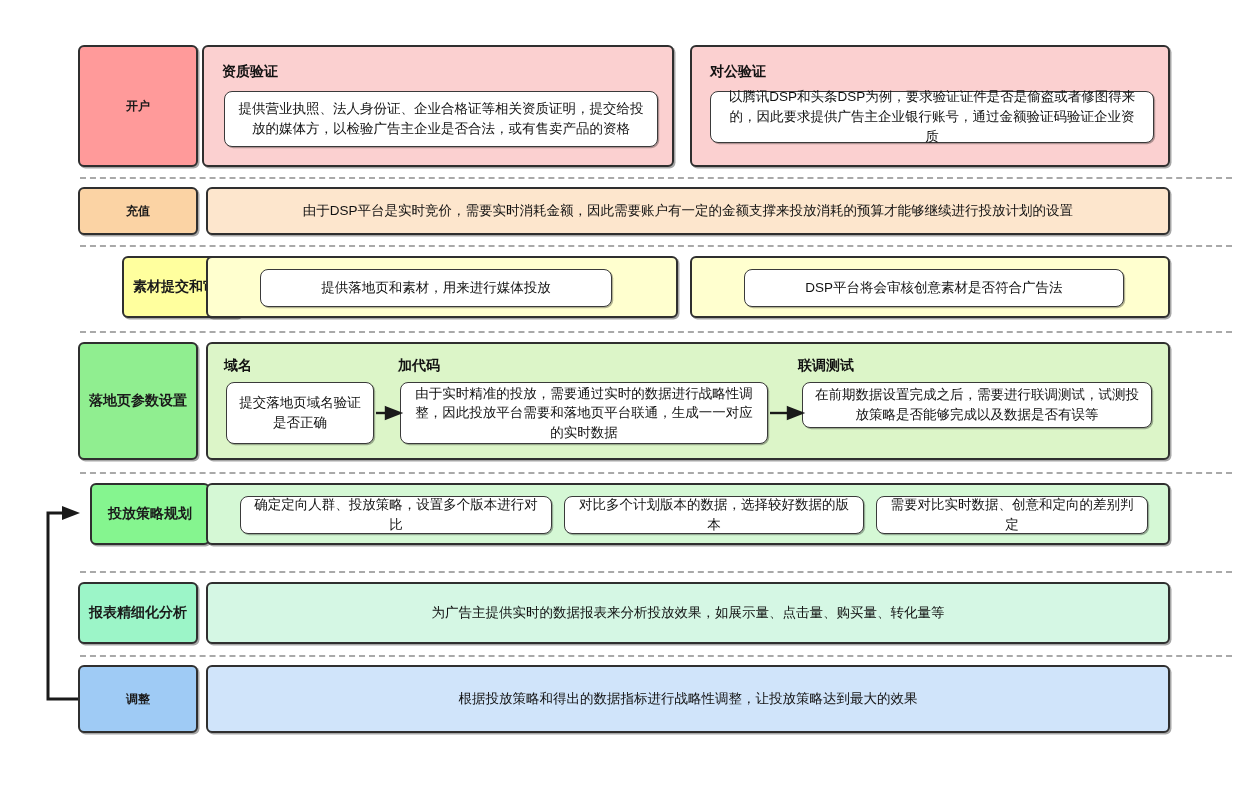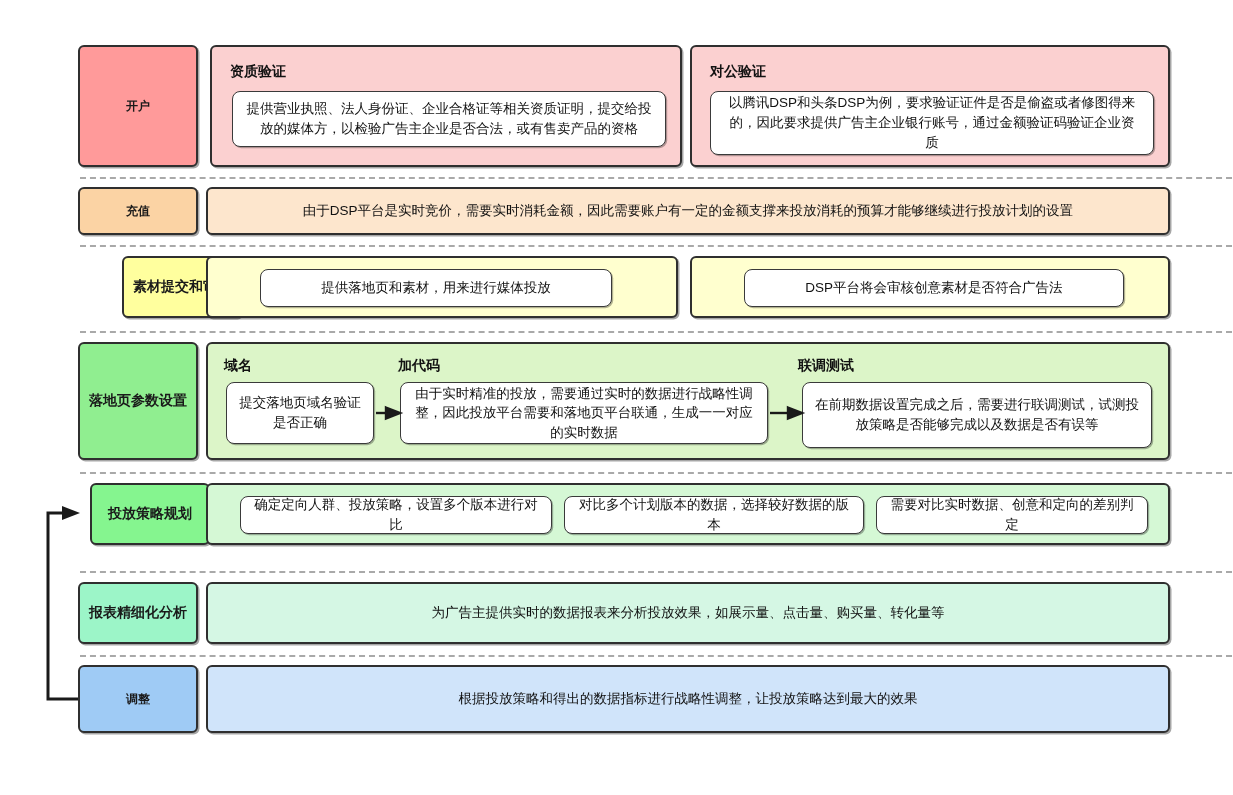--- a/index.html
+++ b/index.html
@@ -63,27 +63,27 @@
 </style>
 </head>
 <body>
 
 <div class="canvas">
 
   <div class="row" style="left:78px;top:45px;width:1092px;height:122px;">
     <div class="label-box c-red-label" style="width:120px;margin-right:8px;">
       <span>开户</span>
     </div>
-    <div class="panel c-red-panel" style="position:absolute;left:132px;top:0;width:472px;height:122px;">
+    <div class="panel c-red-panel" style="position:absolute;left:124px;top:0;width:472px;height:122px;">
       <div class="sub-title" style="left:18px;top:16px;">资质验证</div>
       <div class="inner-box" style="left:20px;top:44px;width:434px;height:56px;">提供营业执照、法人身份证、企业合格证等相关资质证明，提交给投放的媒体方，以检验广告主企业是否合法，或有售卖产品的资格</div>
     </div>
     <div class="panel c-red-panel" style="position:absolute;left:612px;top:0;width:480px;height:122px;">
       <div class="sub-title" style="left:18px;top:16px;">对公验证</div>
-      <div class="inner-box" style="left:18px;top:44px;width:444px;height:64px;">以腾讯DSP和头条DSP为例，要求验证证件是否是偷盗或者修图得来的，因此要求提供广告主企业银行账号，通过金额验证码验证企业资质</div>
+      <div class="inner-box" style="left:18px;top:44px;width:444px;height:52px;">以腾讯DSP和头条DSP为例，要求验证证件是否是偷盗或者修图得来的，因此要求提供广告主企业银行账号，通过金额验证码验证企业资质</div>
     </div>
   </div>
 
   <div class="sep" style="left:80px;top:177px;width:1152px;"></div>
 
   <div class="row" style="left:78px;top:187px;width:1092px;height:48px;">
     <div class="label-box c-orange-label" style="width:120px;margin-right:8px;">
       <span>充值</span>
     </div>
     <div class="panel c-orange-panel" style="position:absolute;left:128px;top:0;width:964px;height:48px;">
@@ -112,21 +112,21 @@
       <span>落地页参数设置</span>
     </div>
     <div class="panel c-green-panel" style="position:absolute;left:128px;top:0;width:964px;height:118px;">
       <div class="sub-title" style="left:16px;top:13px;">域名</div>
       <div class="inner-box" style="left:18px;top:38px;width:148px;height:62px;">提交落地页域名验证是否正确</div>
 
       <div class="sub-title" style="left:190px;top:13px;">加代码</div>
       <div class="inner-box" style="left:192px;top:38px;width:368px;height:62px;line-height:1.45;">由于实时精准的投放，需要通过实时的数据进行战略性调整，因此投放平台需要和落地页平台联通，生成一一对应的实时数据</div>
 
       <div class="sub-title" style="left:590px;top:13px;">联调测试</div>
-      <div class="inner-box" style="left:594px;top:38px;width:350px;height:66px;">在前期数据设置完成之后，需要进行联调测试，试测投放策略是否能够完成以及数据是否有误等</div>
+      <div class="inner-box" style="left:594px;top:38px;width:350px;height:46px;">在前期数据设置完成之后，需要进行联调测试，试测投放策略是否能够完成以及数据是否有误等</div>
 
       <svg width="964" height="118" style="position:absolute;left:0;top:0;pointer-events:none;">
         <g stroke="#1a1a1a" stroke-width="2.4" fill="#1a1a1a">
           <line x1="168" y1="69" x2="181" y2="69"></line>
           <polygon points="178,63.5 192,69 178,74.5"></polygon>
         </g>
         <g stroke="#1a1a1a" stroke-width="2.4" fill="#1a1a1a">
           <line x1="562" y1="69" x2="583" y2="69"></line>
           <polygon points="580,63.5 594,69 580,74.5"></polygon>
         </g>

